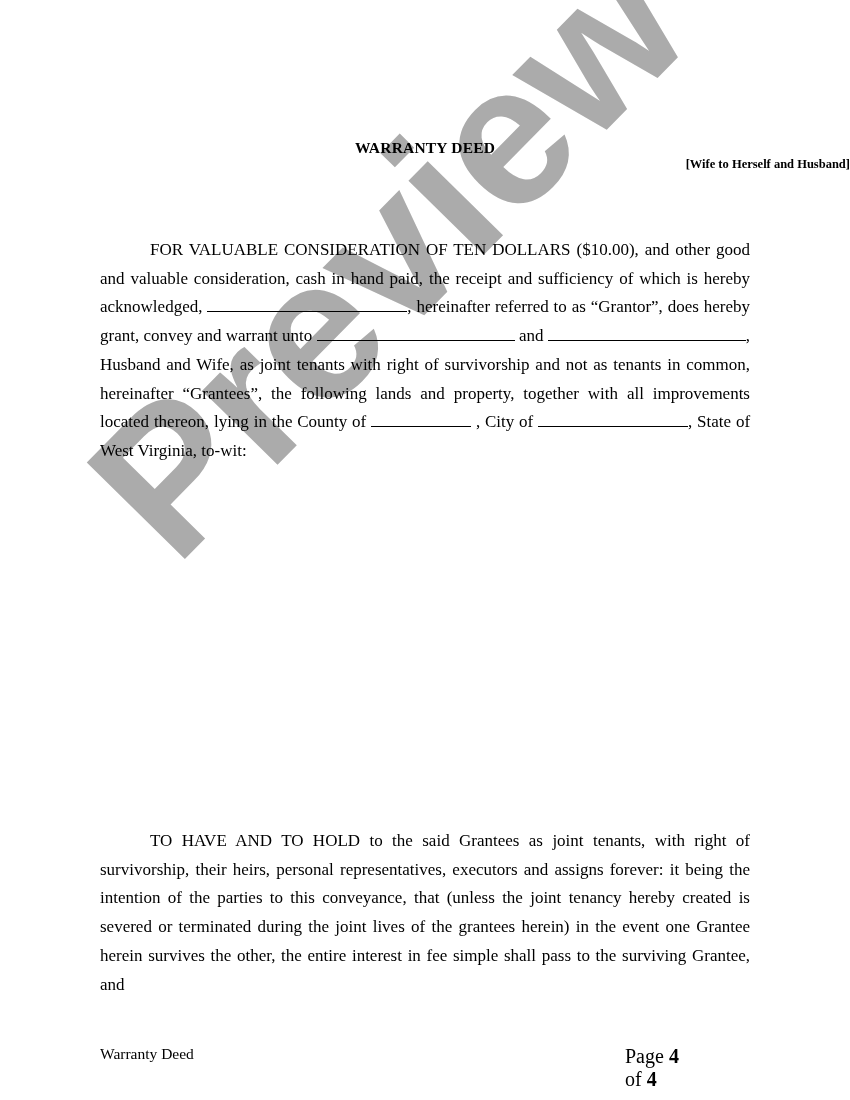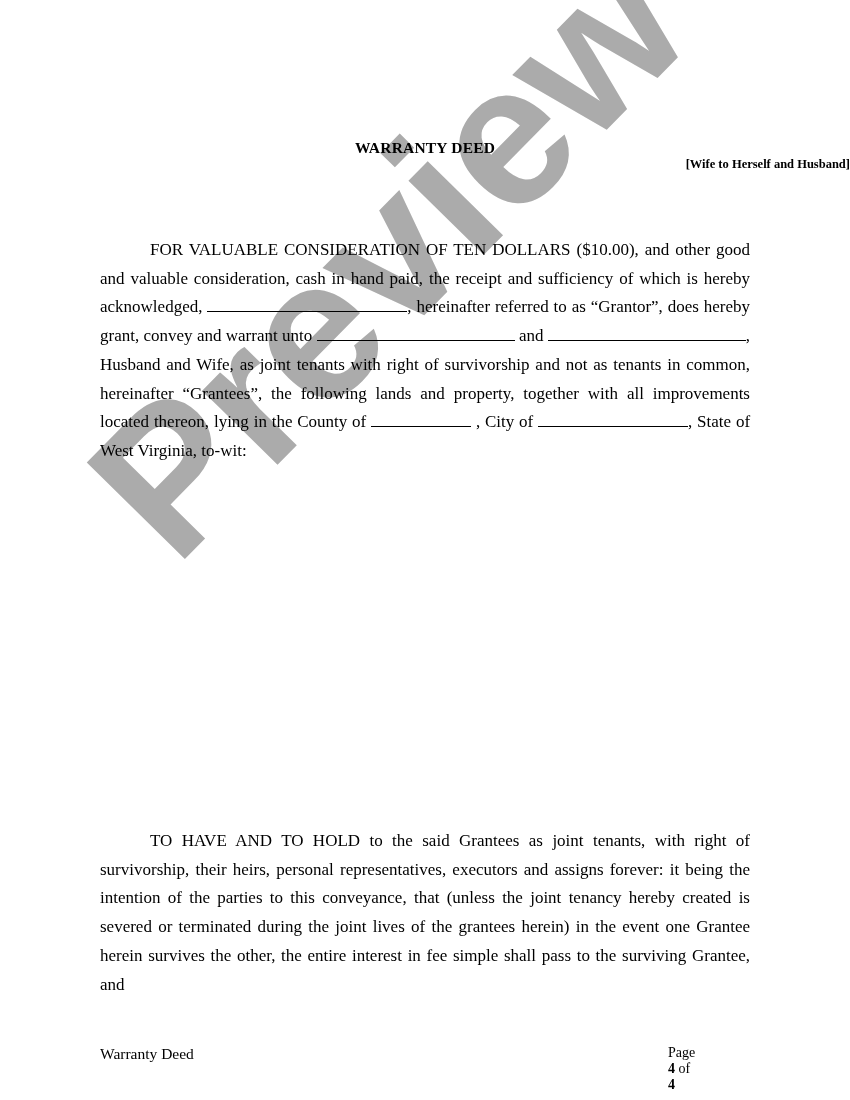--- a/index.html
+++ b/index.html
@@ -35,21 +35,21 @@
     position: absolute; left: 100px; width: 650px;
     font-size: 15.5px; line-height: 18px;
   }
   .checkbox {
     display: inline-block; width: 15px; height: 15px;
     border: 1.3px solid #000; box-sizing: border-box;
     vertical-align: -2px; margin-right: 9px;
     background: #fff;
   }
   .footer-left { position: absolute; left: 100px; top: 1045px; font-size: 15.5px; }
-  .footer-right { position: absolute; left: 625px; top: 1045px; font-size: 14px; margin-left: 43px; }
+  .footer-right { position: absolute; left: 625px; top: 1045px; font-size: 20px; }
   .footer-right b { font-weight: bold; }
   .logo { position: absolute; left: 706px; top: 1026px; width: 116px; height: 40px; }
   .logo-text {
     position: absolute; left: 2px; top: 0; font-family: "Liberation Serif", serif;
     font-size: 25px; color: #8b1a2b; letter-spacing: 0.5px; line-height: 25px;
   }
   .logo-tm { position: absolute; left: 107px; top: 2px; font-size: 6px; color: #8b1a2b; font-family: "Liberation Sans", sans-serif; }
   .logo-url {
     position: absolute; left: 20px; top: 32px; font-family: "Liberation Sans", sans-serif;
     font-size: 6px; color: #8b1a2b; letter-spacing: 0.4px; font-weight: bold;

